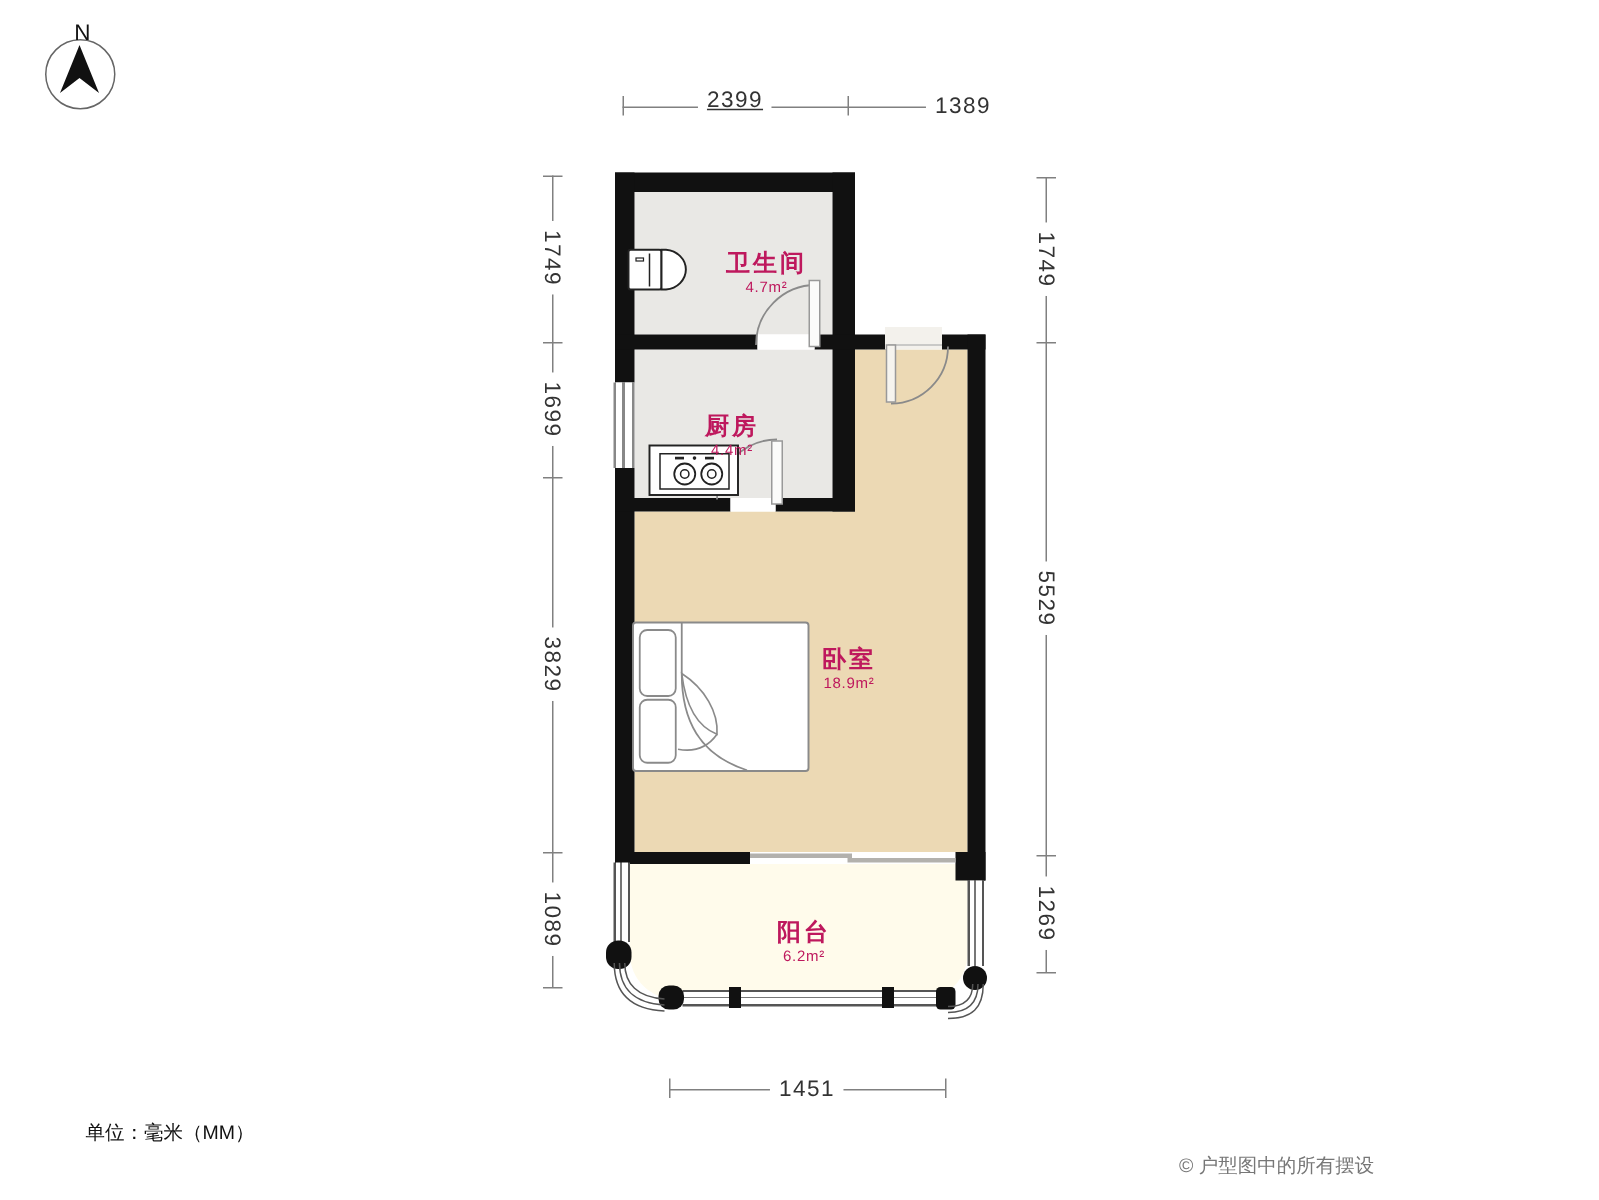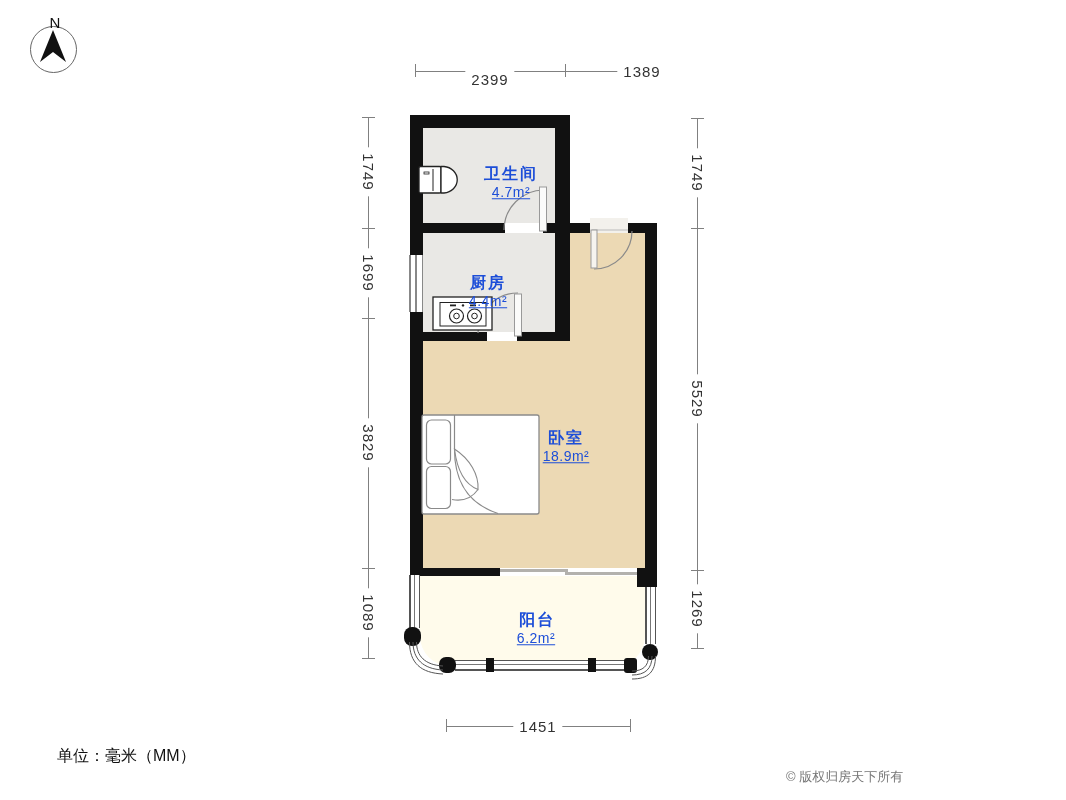--- a/index.html
+++ b/index.html
@@ -18,23 +18,23 @@
   .post{position:absolute;background:#111;z-index:3;}
   .slide{position:absolute;background:#b3b1ad;z-index:2;}
   .threshold{position:absolute;background:#f3f1ec;z-index:3;}
   .svg-overlay{position:absolute;left:0;top:0;z-index:4;pointer-events:none;}
   .dline{position:absolute;background:#808080;z-index:5;}
   .dtick{position:absolute;background:#808080;z-index:5;}
   .dlabel{position:absolute;font-size:15px;color:#333;background:#fff;padding:0 6px;
           white-space:nowrap;letter-spacing:1px;transform:translate(-50%,-50%);z-index:6;}
   .dlabel.vert{transform:translate(-50%,-50%) rotate(90deg);}
   .room-label{position:absolute;transform:translate(-50%,-50%);text-align:center;
-              color:#1d4ed8;z-index:6;line-height:1.15;}
+              color:#be185d;z-index:6;line-height:1.15;}
   .room-name{display:block;font-size:16px;font-weight:700;letter-spacing:2px;}
-  .room-area{display:block;font-size:14px;margin-top:1px;letter-spacing:0.5px;text-decoration:underline;}
+  .room-area{display:block;font-size:10px;margin-top:1px;letter-spacing:0.5px;}
   .footer-text{position:absolute;color:#111;z-index:6;white-space:nowrap;}
   .copyright{position:absolute;color:#777;z-index:6;white-space:nowrap;}
   .north-label{position:absolute;font-size:15px;color:#111;transform:translate(-50%,-50%);z-index:6;}
 </style>
 </head>
 <body>
 
 <div class="canvas">
 
   <div class="abs" style="left:25px;top:8px;width:62px;height:70px;z-index:6;">
@@ -146,30 +146,30 @@
     <span class="room-area">4.7m²</span>
   </div>
   <div class="room-label" style="left:488px;top:292px;">
     <span class="room-name">厨房</span>
     <span class="room-area">4.4m²</span>
   </div>
   <div class="room-label" style="left:566px;top:447px;">
     <span class="room-name">卧室</span>
     <span class="room-area">18.9m²</span>
   </div>
-  <div class="room-label" style="left:536px;top:629px;text-align:right;">
+  <div class="room-label" style="left:536px;top:629px;">
     <span class="room-name">阳台</span>
     <span class="room-area">6.2m²</span>
   </div>
 
   <div class="dline" style="left:415px;top:70.5px;width:235px;height:1px;"></div>
   <div class="dtick" style="left:415px;top:64px;width:1px;height:13px;"></div>
   <div class="dtick" style="left:565px;top:64px;width:1px;height:13px;"></div>
   <div class="dtick" style="left:650px;top:64px;width:1px;height:13px;"></div>
-  <span class="dlabel" style="left:490px;top:79px;">2399</span>
+  <span class="dlabel" style="left:490px;top:67px;text-decoration:underline;">2399</span>
   <span class="dlabel" style="left:642px;top:71px;">1389</span>
 
   <div class="dline" style="left:446px;top:725.5px;width:184px;height:1px;"></div>
   <div class="dtick" style="left:446px;top:719px;width:1px;height:13px;"></div>
   <div class="dtick" style="left:630px;top:719px;width:1px;height:13px;"></div>
   <span class="dlabel" style="left:538px;top:726px;">1451</span>
 
   <div class="dline" style="left:368px;top:117px;width:1px;height:541px;"></div>
   <div class="dtick" style="left:362px;top:117px;width:13px;height:1px;"></div>
   <div class="dtick" style="left:362px;top:228px;width:13px;height:1px;"></div>
@@ -183,16 +183,16 @@
 
   <div class="dline" style="left:697px;top:118px;width:1px;height:530px;"></div>
   <div class="dtick" style="left:691px;top:118px;width:13px;height:1px;"></div>
   <div class="dtick" style="left:691px;top:228px;width:13px;height:1px;"></div>
   <div class="dtick" style="left:691px;top:570px;width:13px;height:1px;"></div>
   <div class="dtick" style="left:691px;top:648px;width:13px;height:1px;"></div>
   <span class="dlabel vert" style="left:697px;top:173px;">1749</span>
   <span class="dlabel vert" style="left:697px;top:399px;">5529</span>
   <span class="dlabel vert" style="left:697px;top:609px;">1269</span>
 
-  <span class="footer-text" style="left:57px;top:746px;font-size:16px;">单位：毫米（MM）</span>
-  <span class="copyright" style="left:786px;top:768px;font-size:13px;">© 版权归房天下所有</span>
+  <span class="footer-text" style="left:57px;top:746px;font-size:13px;">单位：毫米（MM）</span>
+  <span class="copyright" style="left:786px;top:768px;font-size:13px;">© 户型图中的所有摆设</span>
 
 </div>
 
 </body></html>

